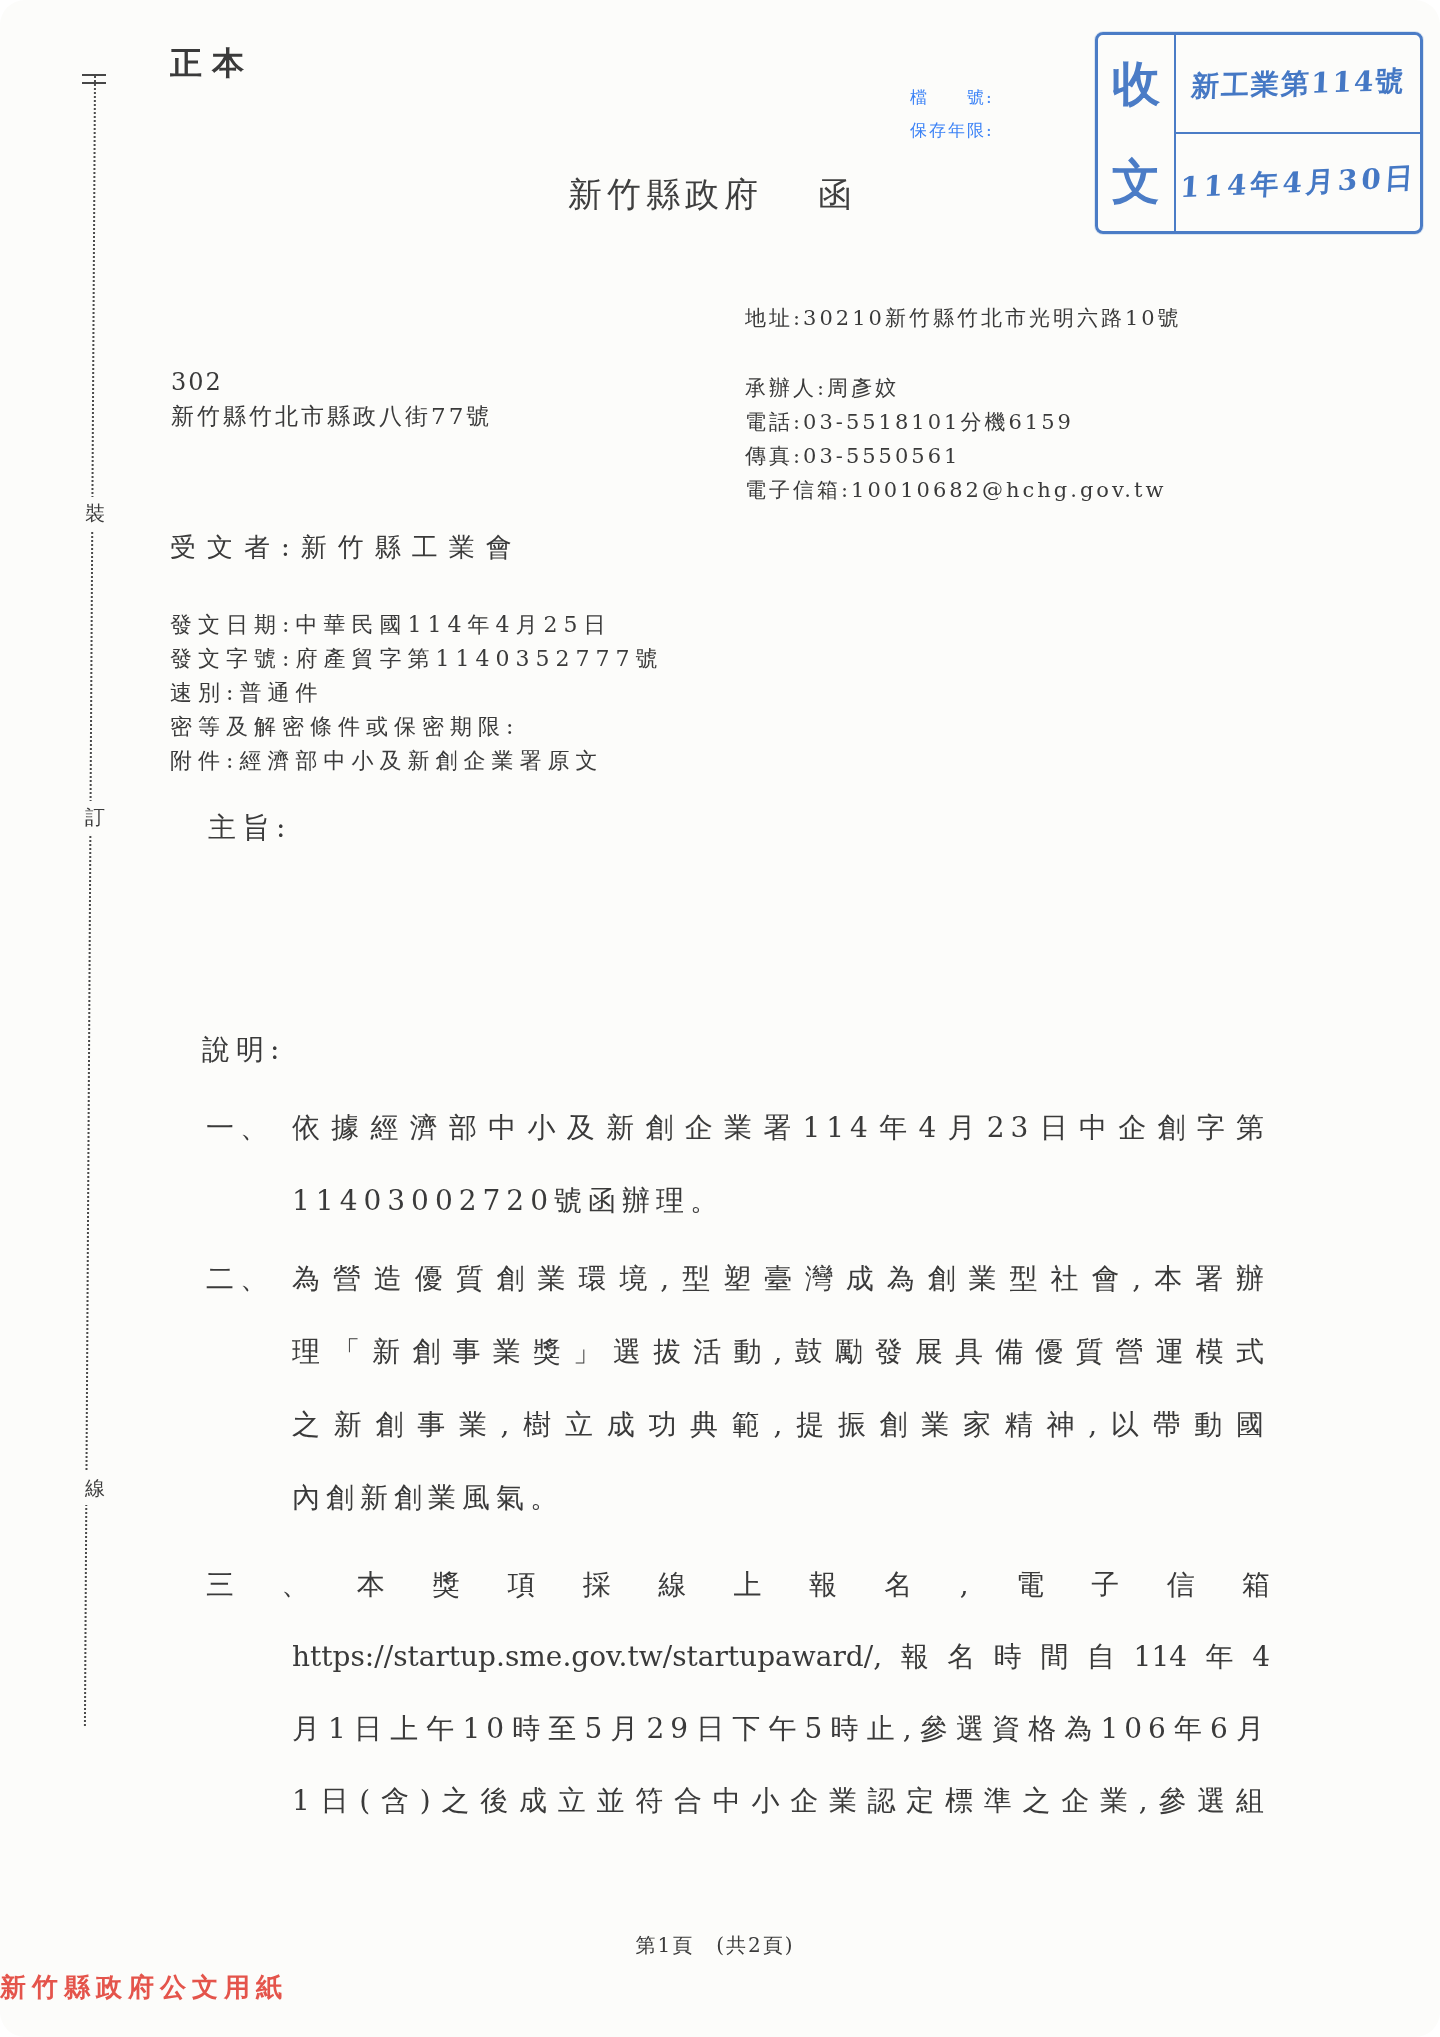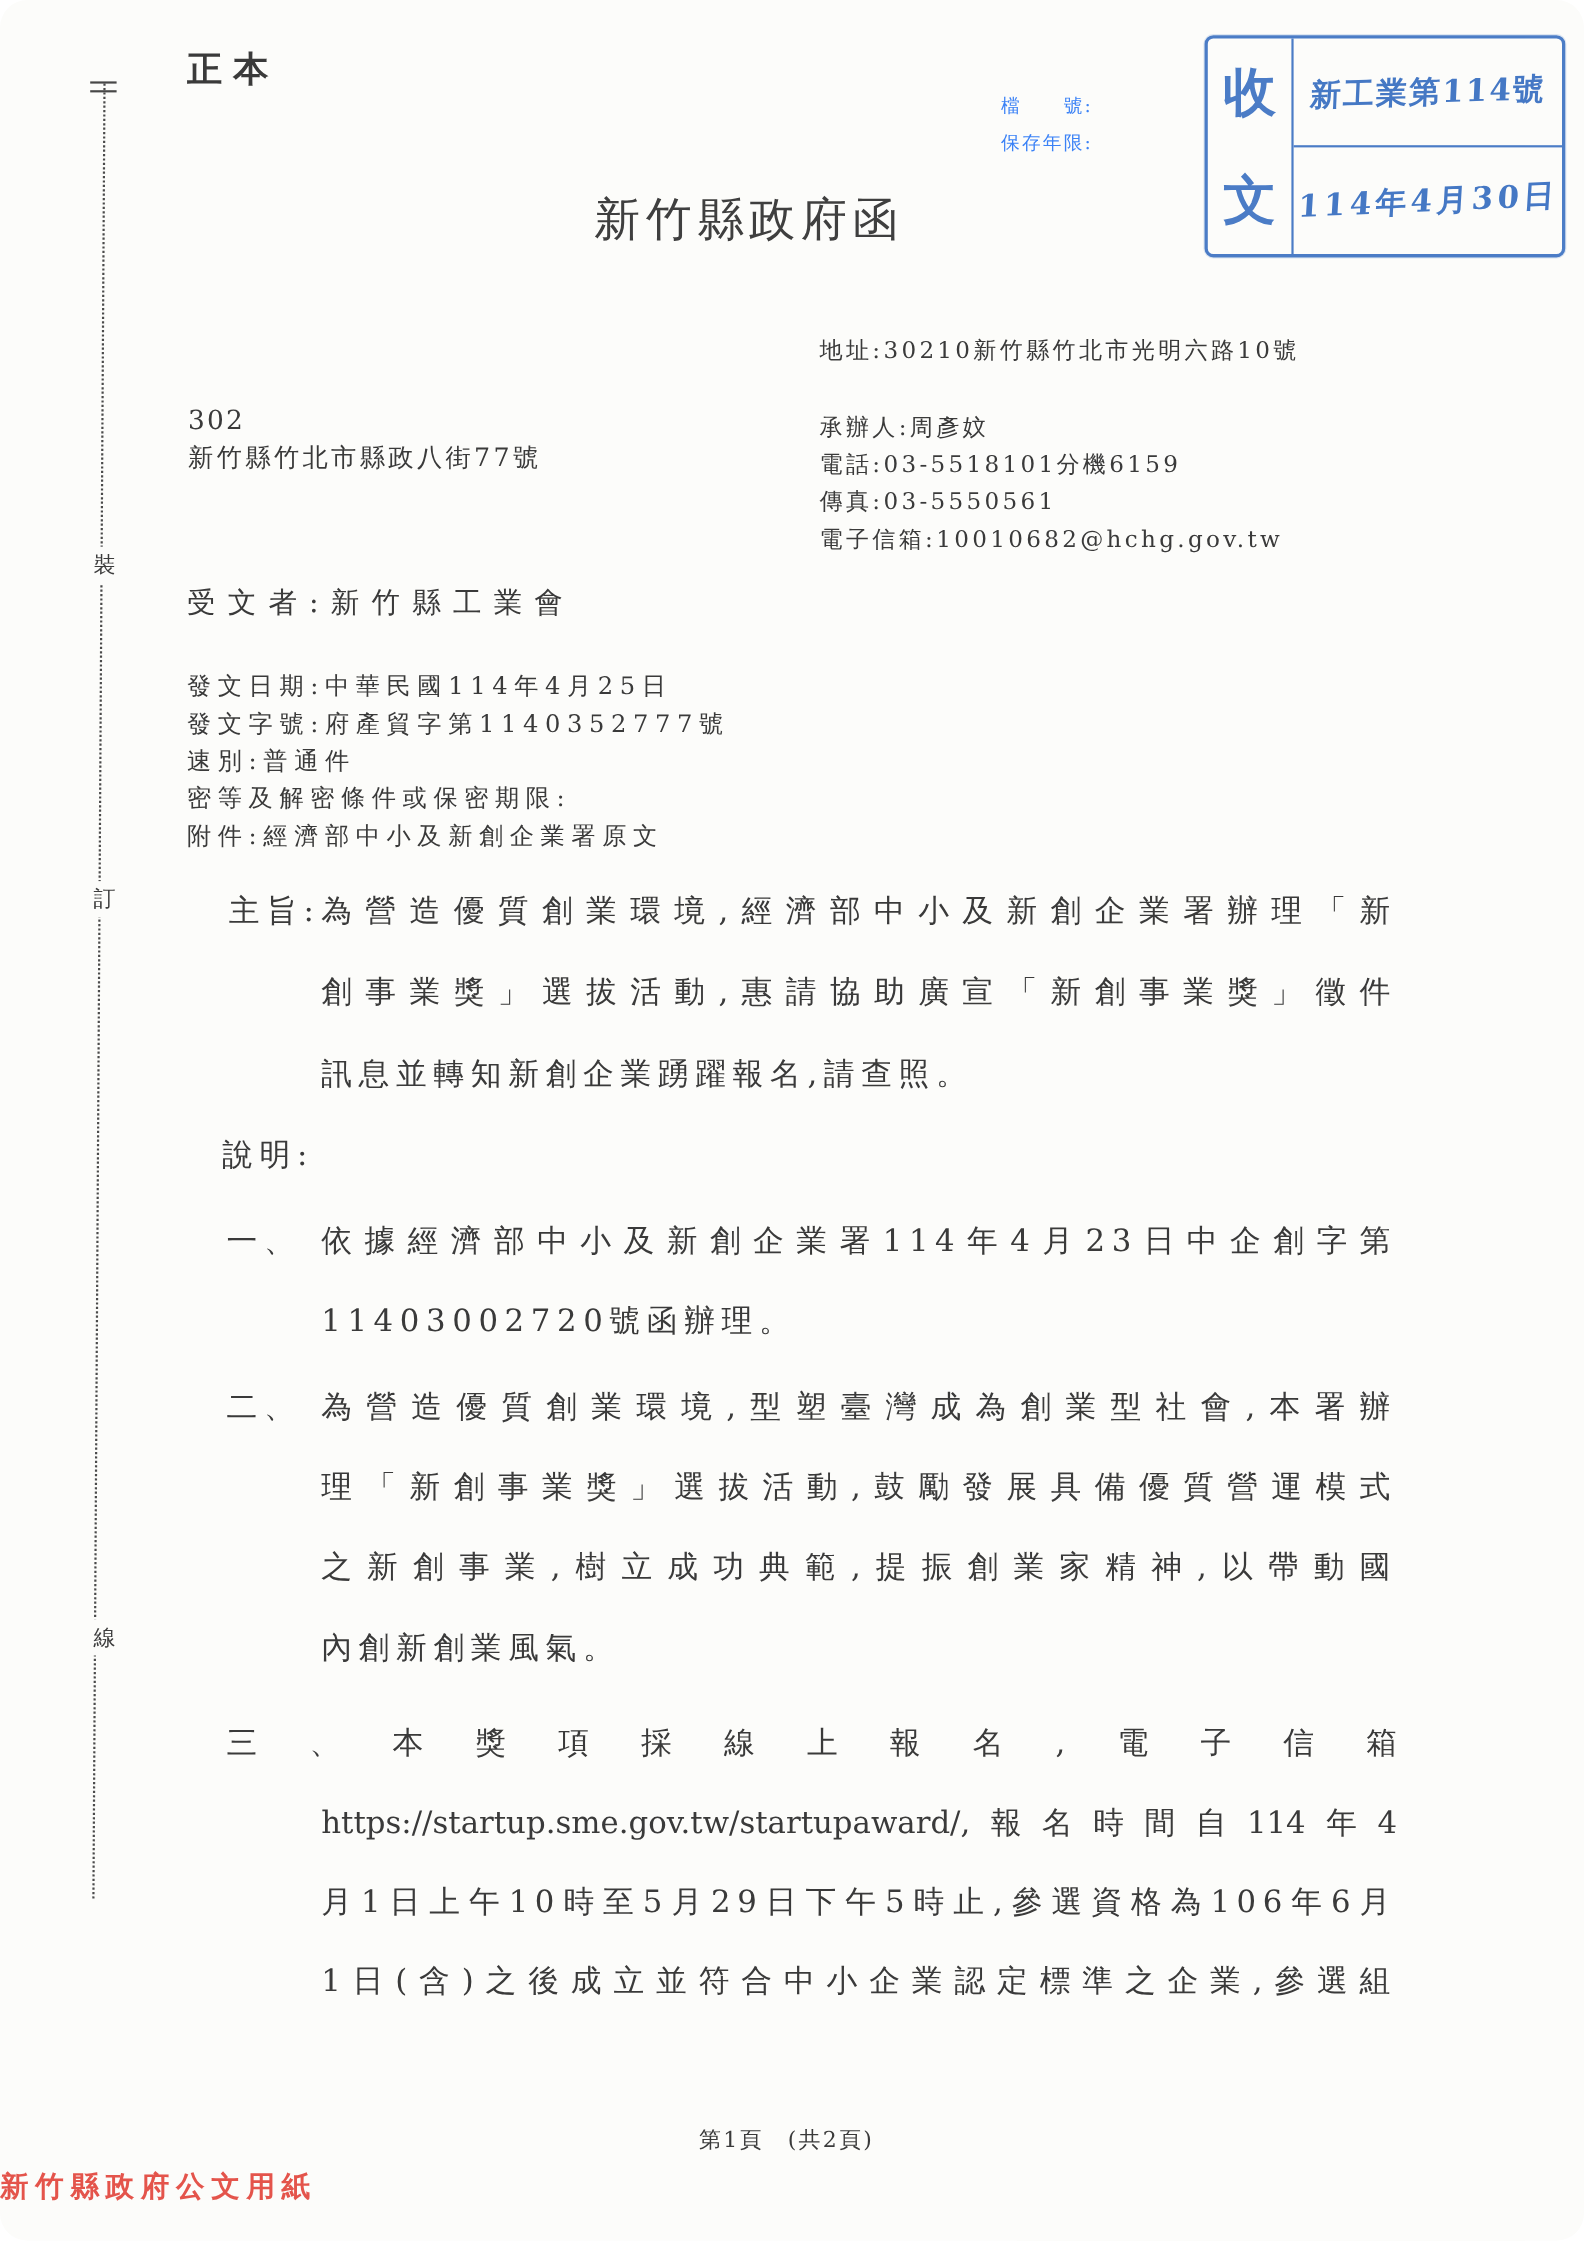--- a/index.html
+++ b/index.html
@@ -28,21 +28,21 @@
     width:76px;border-right:2px solid #3d72c2;
     display:flex;flex-direction:column;justify-content:space-around;align-items:center;
     font-size:48px;font-weight:bold;
   }
   .stamp-right{flex:1;display:flex;flex-direction:column;}
   .stamp-row{flex:1;display:flex;align-items:center;justify-content:center;font-size:28px;font-weight:bold;}
   .stamp-row.row2{border-top:2px solid #3d72c2;}
   .hand{transform:rotate(-1.5deg) skewX(-4deg);letter-spacing:2px;color:#366dc0;}
   .hand2{transform:rotate(-2.5deg) skewX(-6deg);letter-spacing:4px;}
 
-  .title{left:540px;top:172px;font-size:42px;letter-spacing:5px;display:flex;color:#3f3f3f;}
+  .title{left:568px;top:172px;font-size:34px;letter-spacing:5px;display:flex;gap:55px;color:#3f3f3f;}
 
   .contact-first{left:745px;top:304px;font-size:21px;letter-spacing:3px;}
   .contact-rest{left:745px;top:350px;font-size:21px;letter-spacing:3px;line-height:34px;margin-top:21px;}
 
   .zip{left:171px;top:368px;font-size:24px;letter-spacing:2px;}
   .street{left:171px;top:401px;font-size:23px;letter-spacing:3px;}
 
   .recipient{left:170px;top:530px;font-size:26px;letter-spacing:11px;}
 
   .meta{left:170px;top:608px;font-size:22px;letter-spacing:6px;line-height:34px;}
@@ -123,25 +123,20 @@
 
   <div class="abs meta">
     <div>發文日期:中華民國114年4月25日</div>
     <div>發文字號:府產貿字第1140352777號</div>
     <div>速別:普通件</div>
     <div>密等及解密條件或保密期限:</div>
     <div>附件:經濟部中小及新創企業署原文</div>
   </div>
 
   <div class="abs label subject-label">主旨:</div>
-  <div class="abs para subject" style="left:292px;top:791px;">
-    <div class="ln">為營造優質創業環境,經濟部中小及新創企業署辦理「新</div>
-    <div class="ln">創事業獎」選拔活動,惠請協助廣宣「新創事業獎」徵件</div>
-    <div class="ln short">訊息並轉知新創企業踴躍報名,請查照。</div>
-  </div>
 
   <div class="abs label explain-label">說明:</div>
 
   <div class="abs marker" style="left:206px;top:1091px;">一、</div>
   <div class="abs para" style="left:292px;top:1091px;">
     <div class="ln">依據經濟部中小及新創企業署114年4月23日中企創字第</div>
     <div class="ln short">11403002720號函辦理。</div>
   </div>
 
   <div class="abs marker" style="left:206px;top:1242px;">二、</div>

